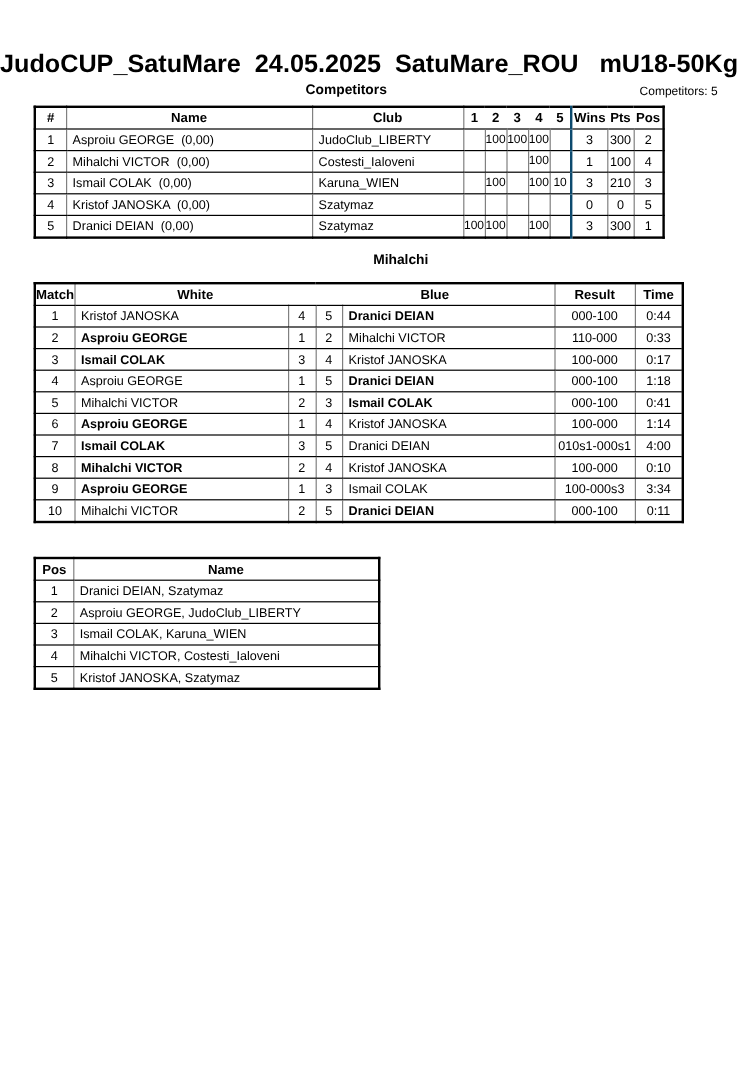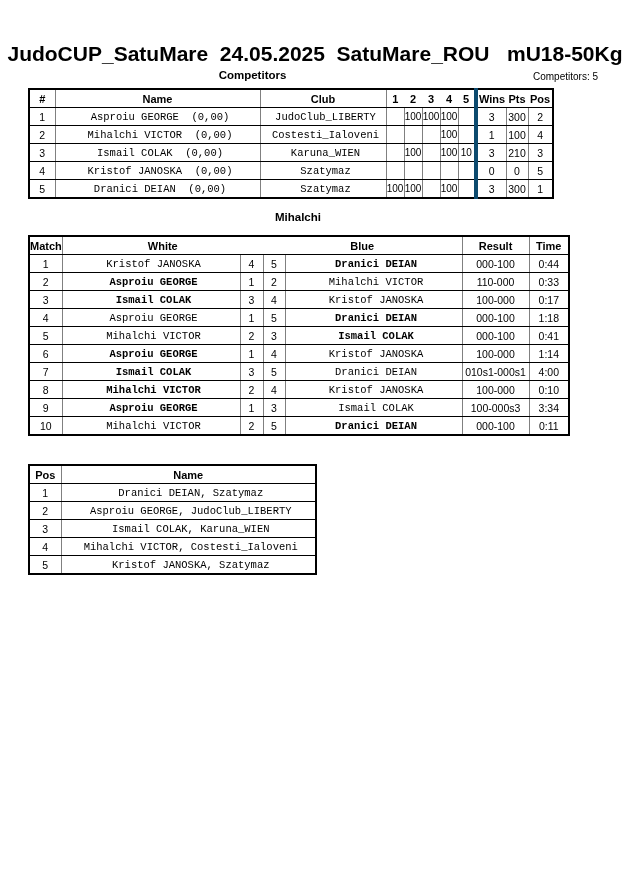--- a/index.html
+++ b/index.html
@@ -1,44 +1,44 @@
 <!DOCTYPE html>
 <html><head>
 <meta charset="utf-8">
 <style>
   html,body { margin:0; padding:0; background:#fff; }
   .page {
     position:relative; width:630px; height:891px; background:#ffffff;
     font-family:"Liberation Sans", sans-serif; color:#000; overflow:hidden;
   }
   .title {
-    position:absolute; top:42px; left:0; width:630px; text-align:center;
+    position:absolute; top:42px; left:0; width:548px; text-align:center;
     font-size:21px; font-weight:bold; white-space:pre; line-height:24px;
   }
-  .sec-label { position:absolute; font-size:11.5px; font-weight:bold; line-height:13px; text-align:center; }
+  .sec-label { position:absolute; font-size:11.5px; font-weight:bold; line-height:13px; text-align:center;padding-left:36px; }
   .competitors-label { top:69px; left:0; width:505px; }
   .matches-label     { top:211px; left:28px; width:540px; }
   .results-label     { top:444px; left:28px; width:287px; }
   .competitors-count { position:absolute; top:71px; left:533px; font-size:10px; line-height:12px; }
 
   table.tbl {
     position:absolute; border-collapse:collapse; table-layout:fixed;
     background:#fff; border:2px solid #000;
   }
   .tbl td, .tbl th {
     border-left:1px solid #808080; border-right:1px solid #808080;
     border-top:1px solid #000; border-bottom:1px solid #000;
     height:17px; padding:0; vertical-align:middle; text-align:center;
     font-size:10.5px; line-height:12px; overflow:hidden; white-space:nowrap;
   }
   .tbl th { font-weight:bold; font-size:11px; border-left:none; border-right:none; }
   th.bR { border-right:1px solid #808080; }
   th.bL { border-left:1px solid #808080;margin-top:34px; }
-  th.sep, td.sep { border-left:4px solid #0c4a6e; }
-  td.name { text-align:center; padding-left:5px; white-space:pre;font-family:Liberation Mono, monospace; }
+  th.sep, td.sep { border-left:2px solid #0c4a6e; }
+  td.name { text-align:left; padding-left:5px; white-space:pre; }
   td.score { font-size:10px; }
   .win { font-weight:bold; }
 
   .competitors-table { left:28px; top:88px;  width:526px; }
   .matches-table     { left:28px; top:235px; width:540px; }
   .results-table     { left:28px; top:464px; width:287px; }
 </style>
 </head>
 <body>
 

